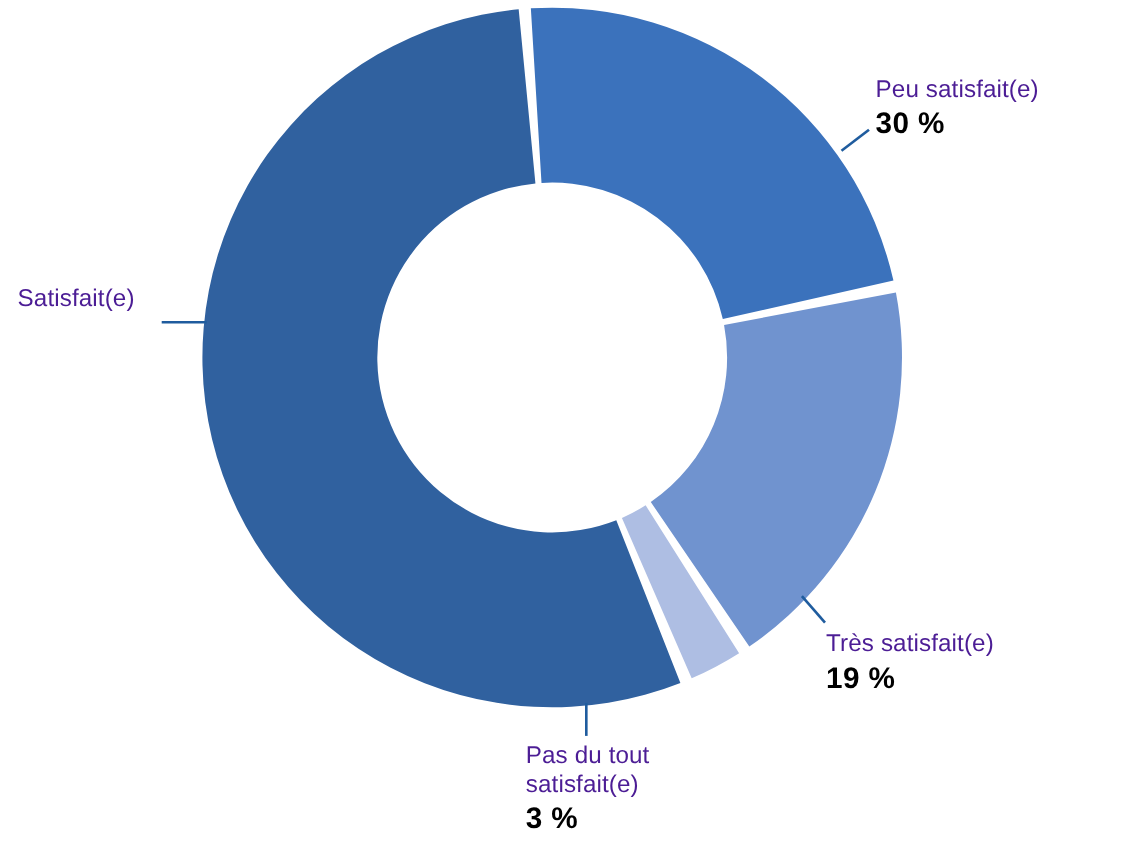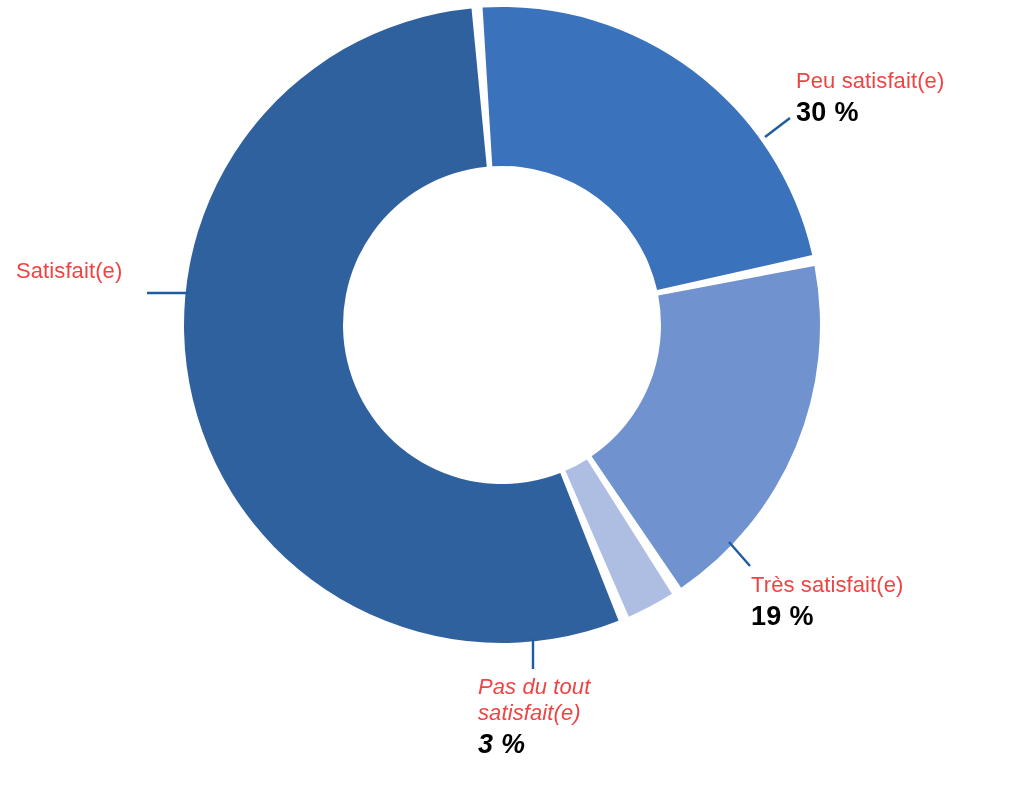--- a/index.html
+++ b/index.html
@@ -33,39 +33,39 @@
   
   .callout {
     position: absolute;
     line-height: 1.18;
     white-space: nowrap;
   }
   .callout .cat {
     font-size: 22px;
     font-weight: 400;
     letter-spacing: 0.1px;
-    color: #ef4444;
+    color: #4c1d95;
     display: block;
   }
   .callout .cat .l2 { display: block; }
   .callout .val {
     font-size: 27px;
     font-weight: 700;
     letter-spacing: 0.3px;
     color: #000000;
     display: block;
     margin-top: 3px;
   }
 
   .callout.align-left  { text-align: left; }
 
   
   #callout-peu        { left: 796px; top: 68px; }
   #callout-tres       { left: 727px; top: 572px; margin-left: 24px; }
-  #callout-pasdutout  { left: 478px; top: 674px; font-style: italic; }
+  #callout-pasdutout  { left: 478px; top: 674px; }
   #callout-satisfait  { left: 16px;  top: 258px; }
 </style>
 </head>
 <body>
 
 <div id="chart-root">
 
   <svg class="donut-svg" width="1033" height="786" viewBox="0 0 1033 786">
 
     <g>

